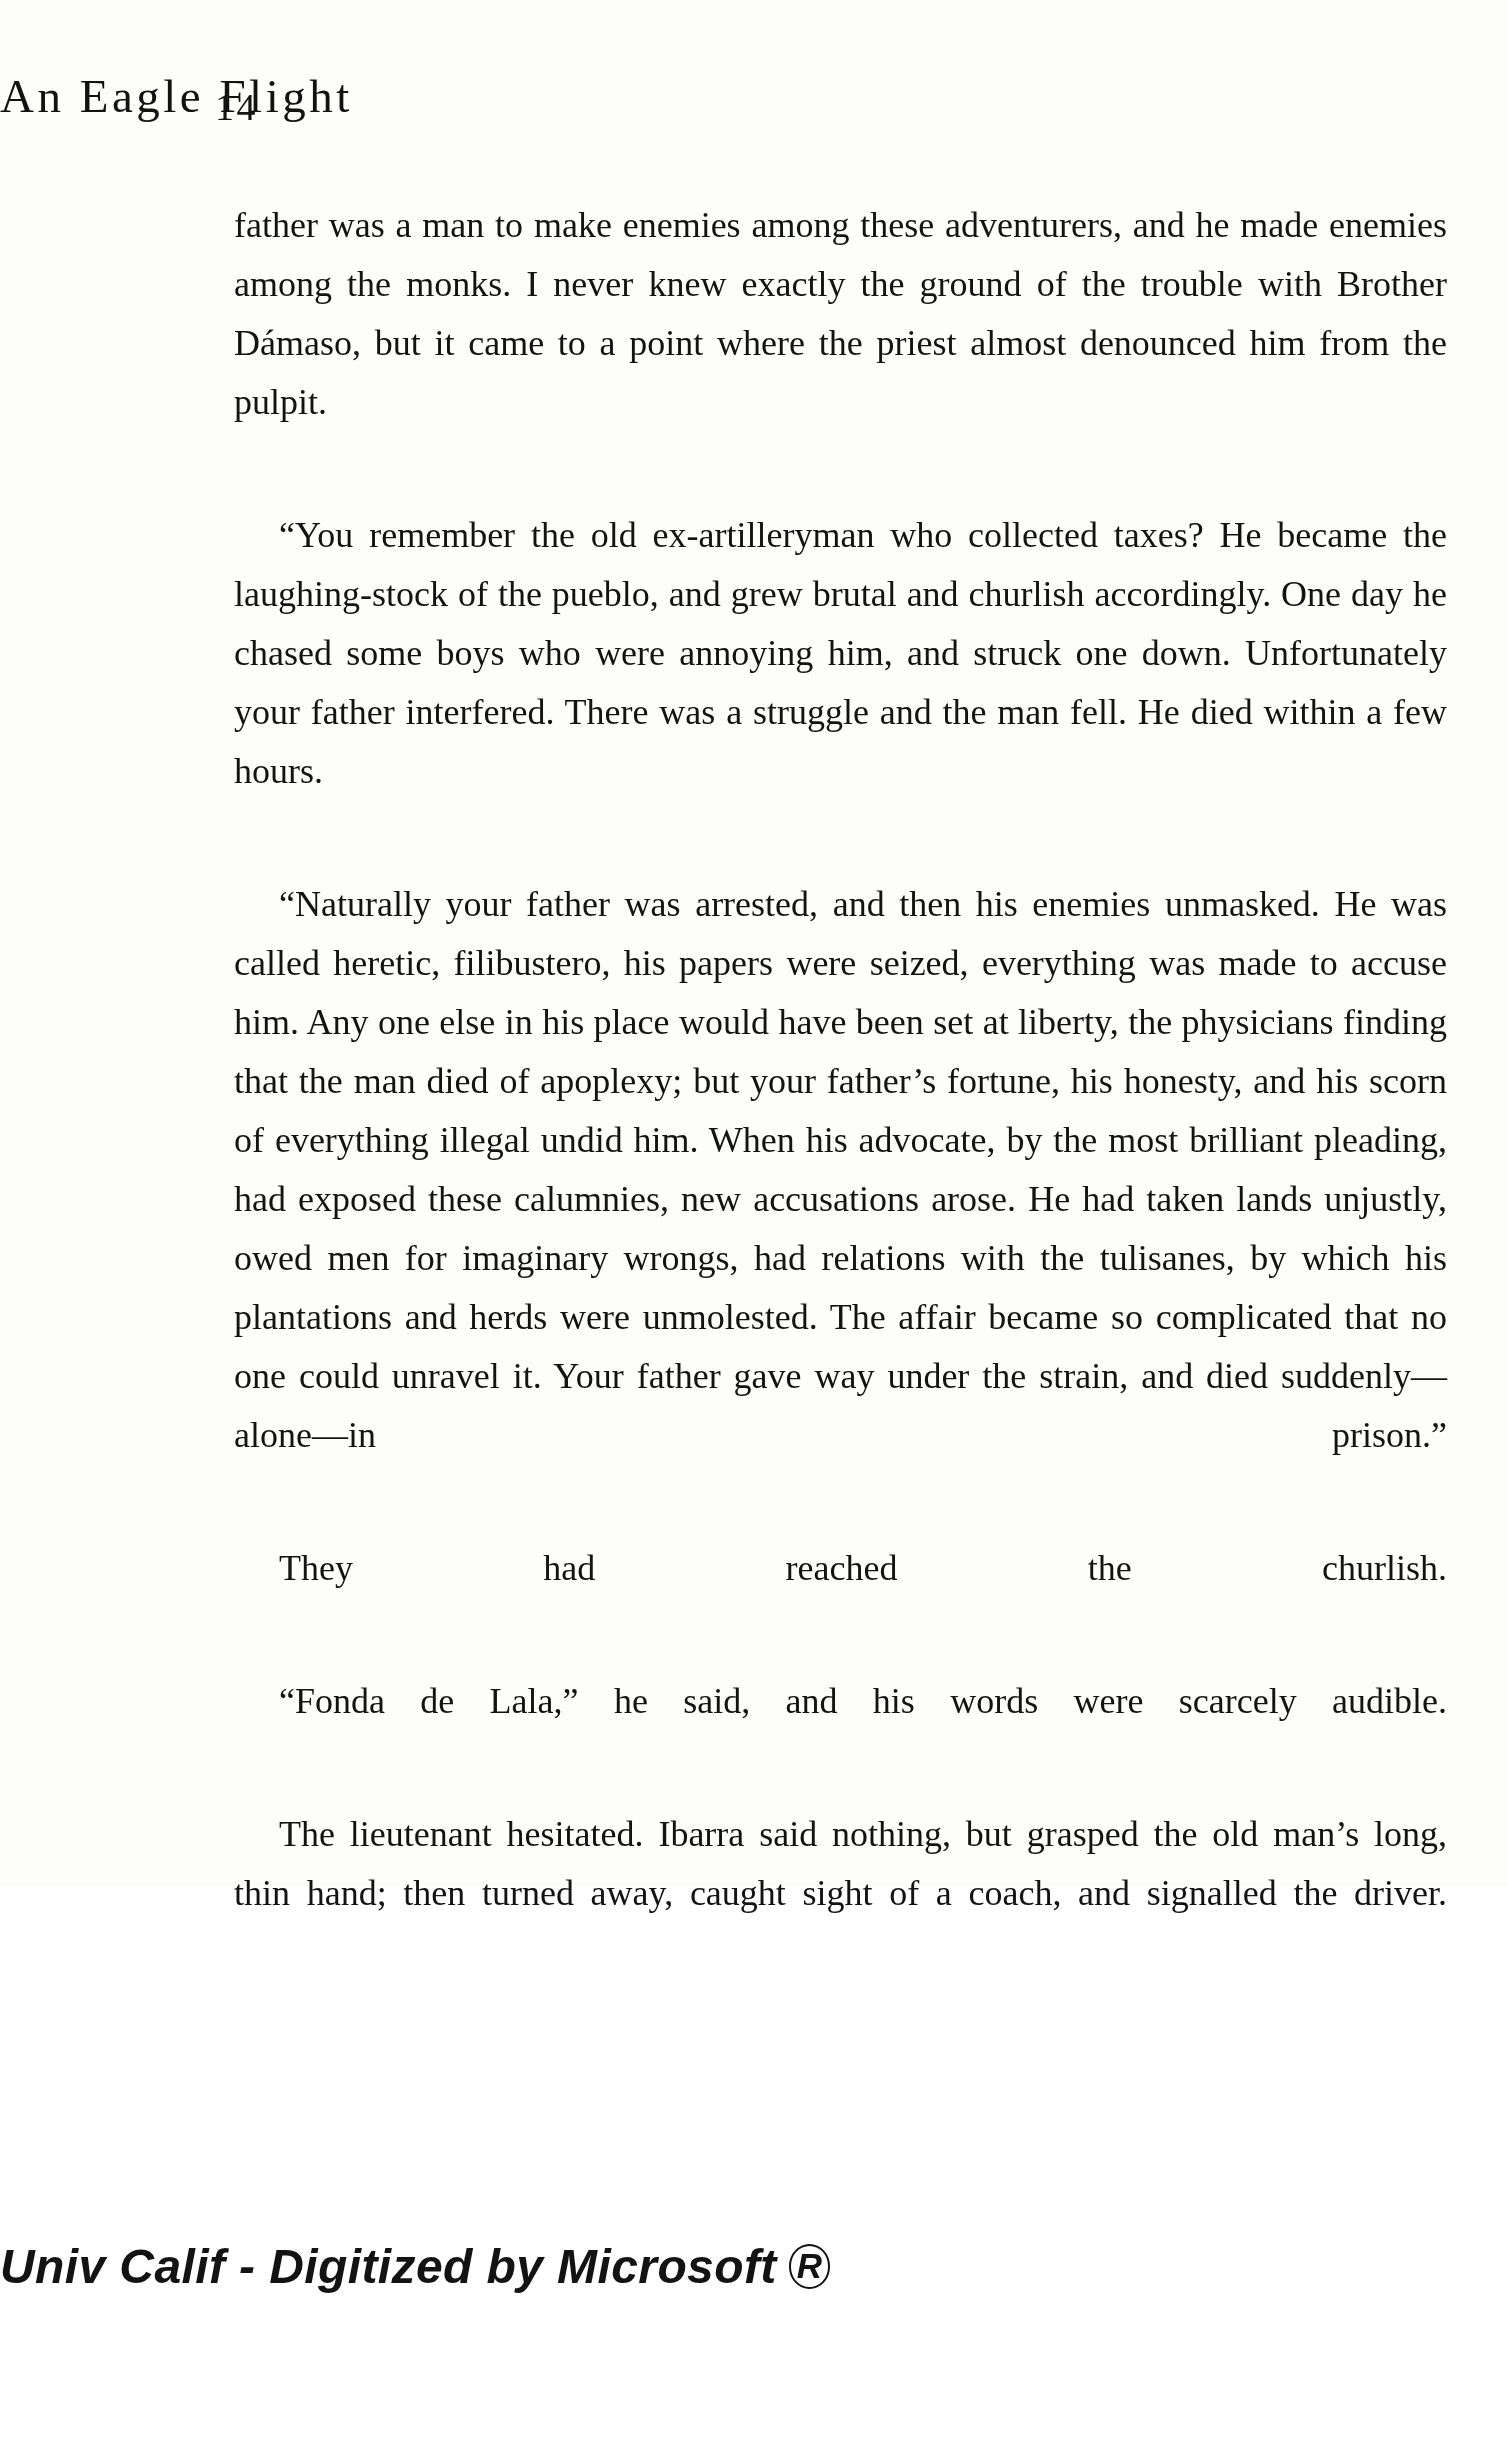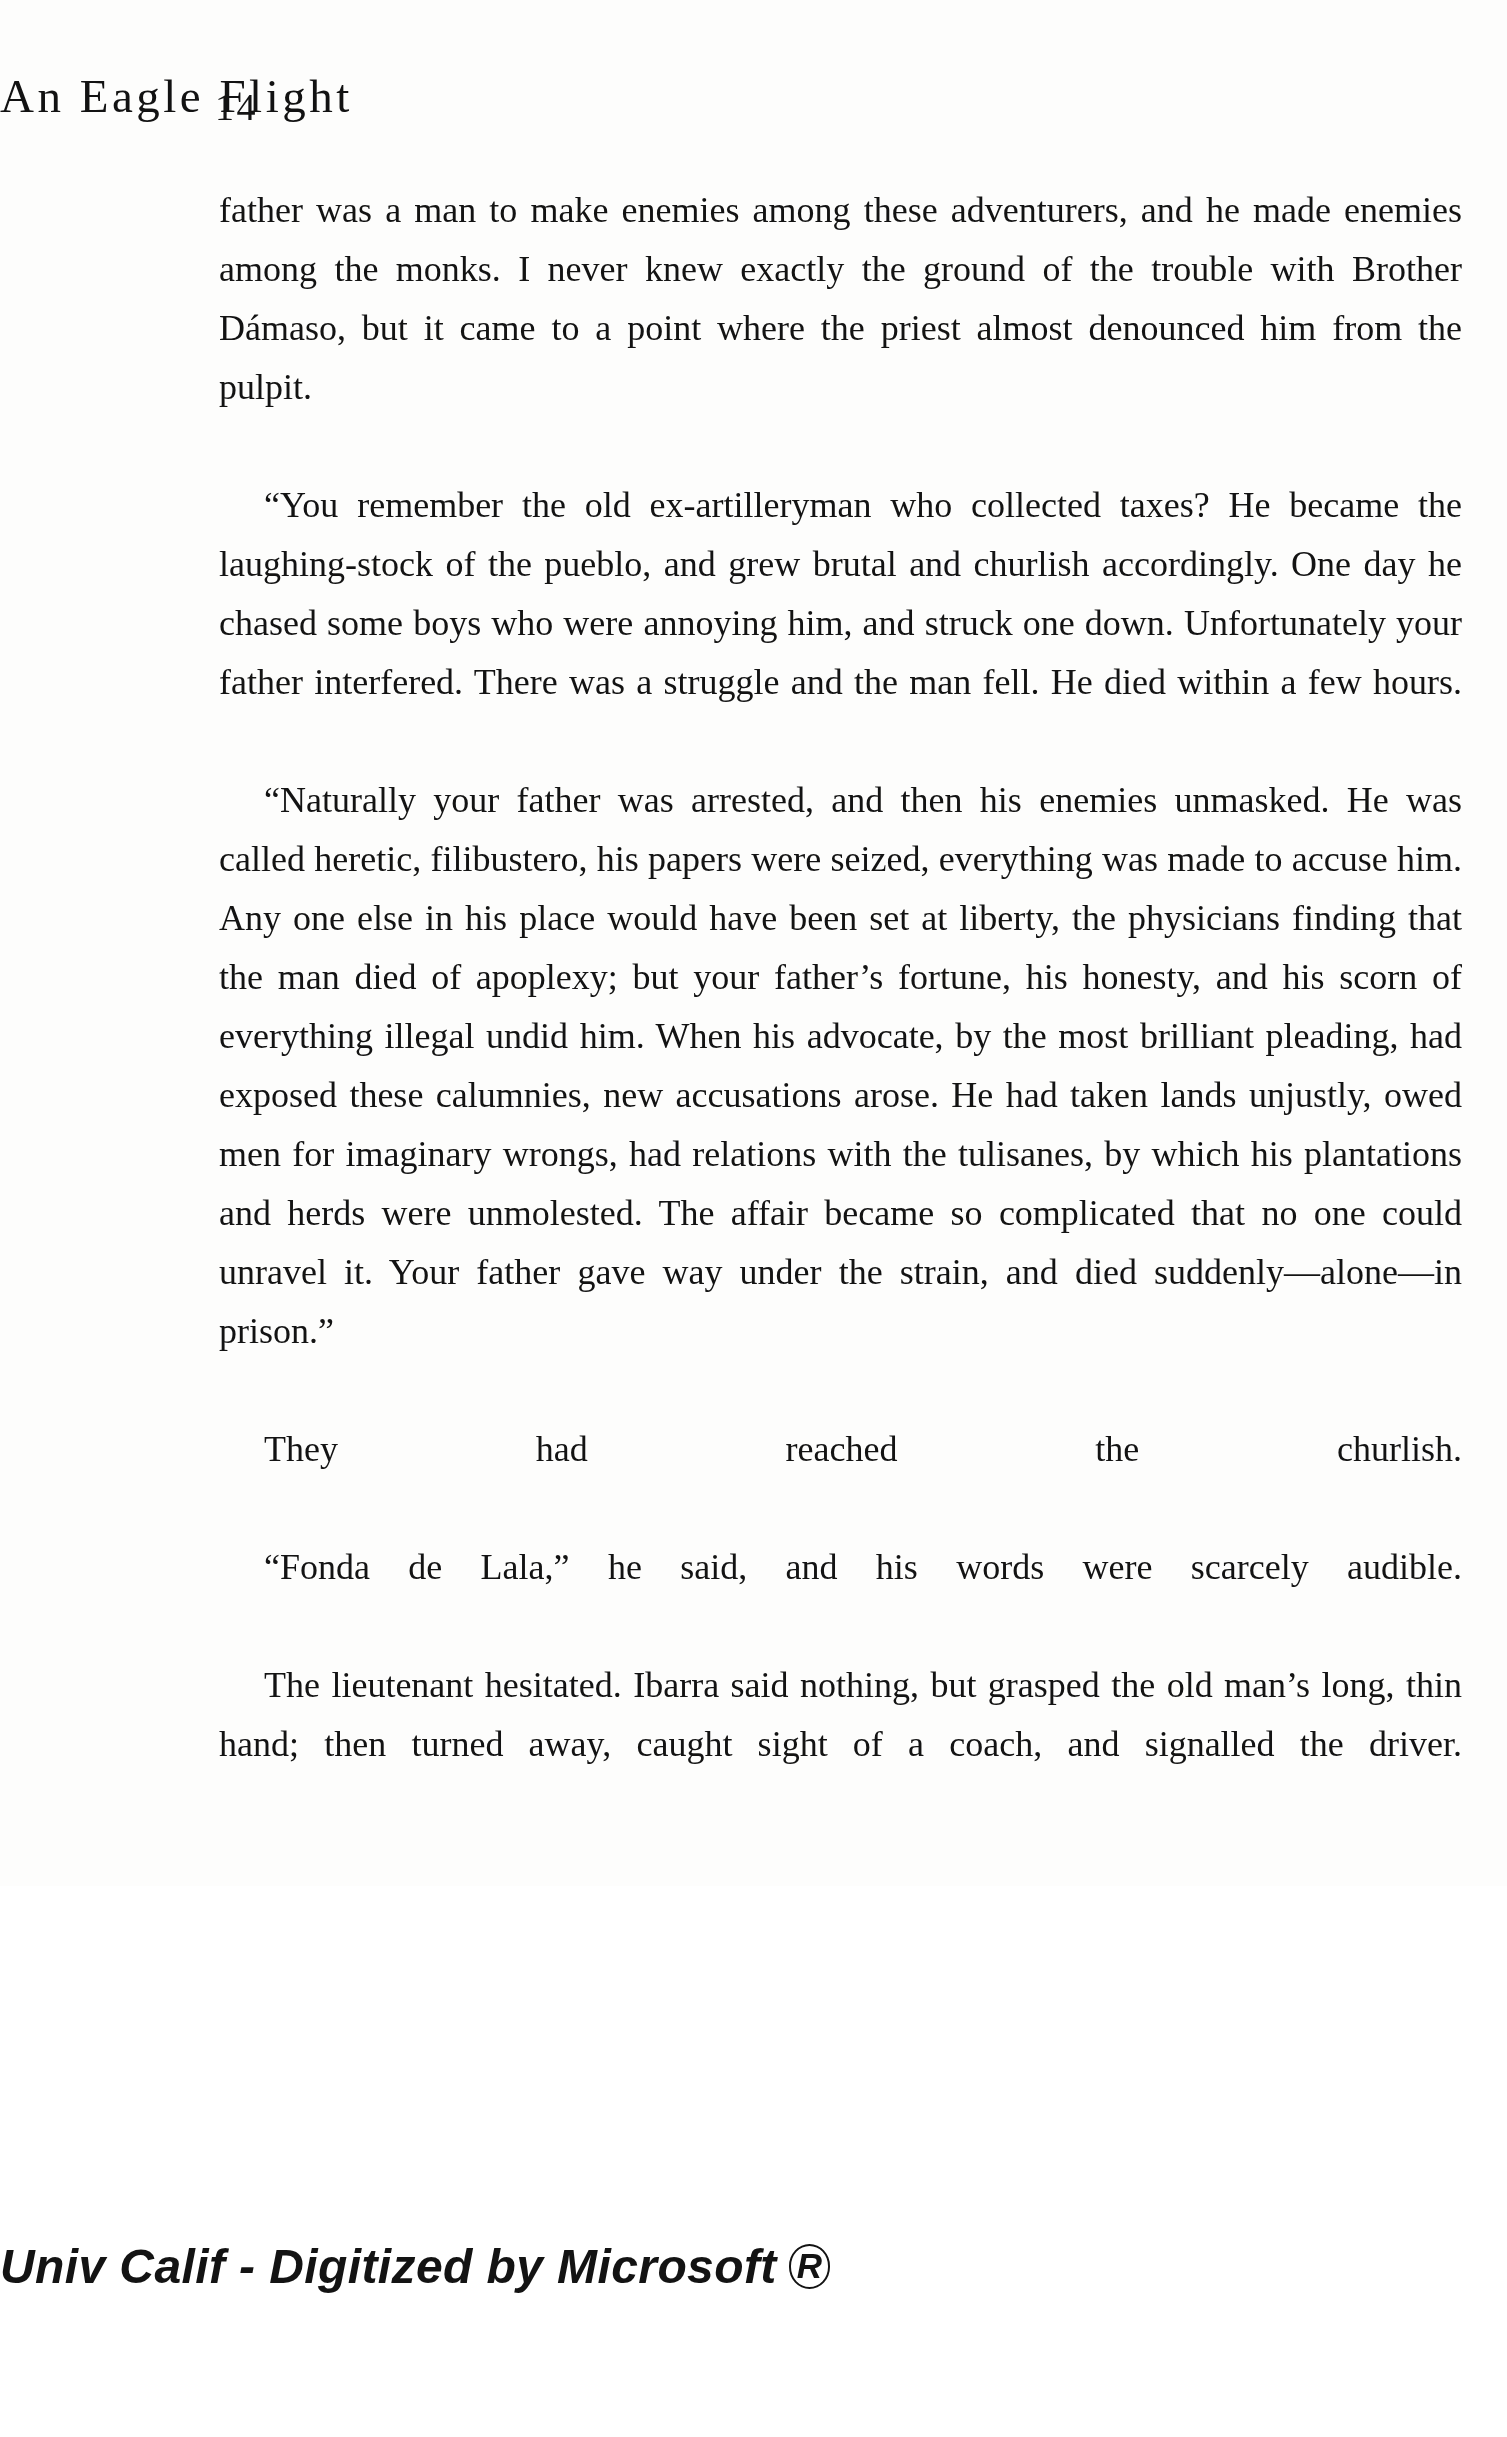--- a/index.html
+++ b/index.html
@@ -60,21 +60,21 @@
     top: 181px;
     width: 1243px;
     font-size: 36px;
     line-height: 59px;
     text-align: justify;
     text-justify: inter-word;
     color: #131313;
     font-family: "Liberation Serif", serif;
   }
   .textblock p {
-    margin: 0;
+    margin: 15px;
     text-indent: 0;
     text-align: justify;
   }
   .textblock p.indent {
     text-indent: 45px;
   }
   
   .textblock p::after {
     content: "";
     display: inline-block;

